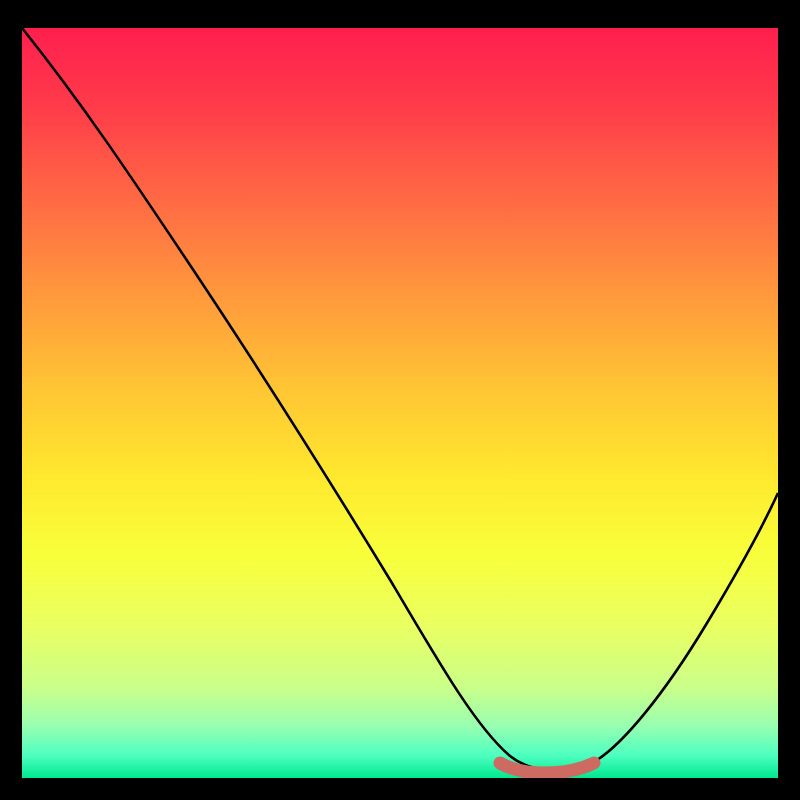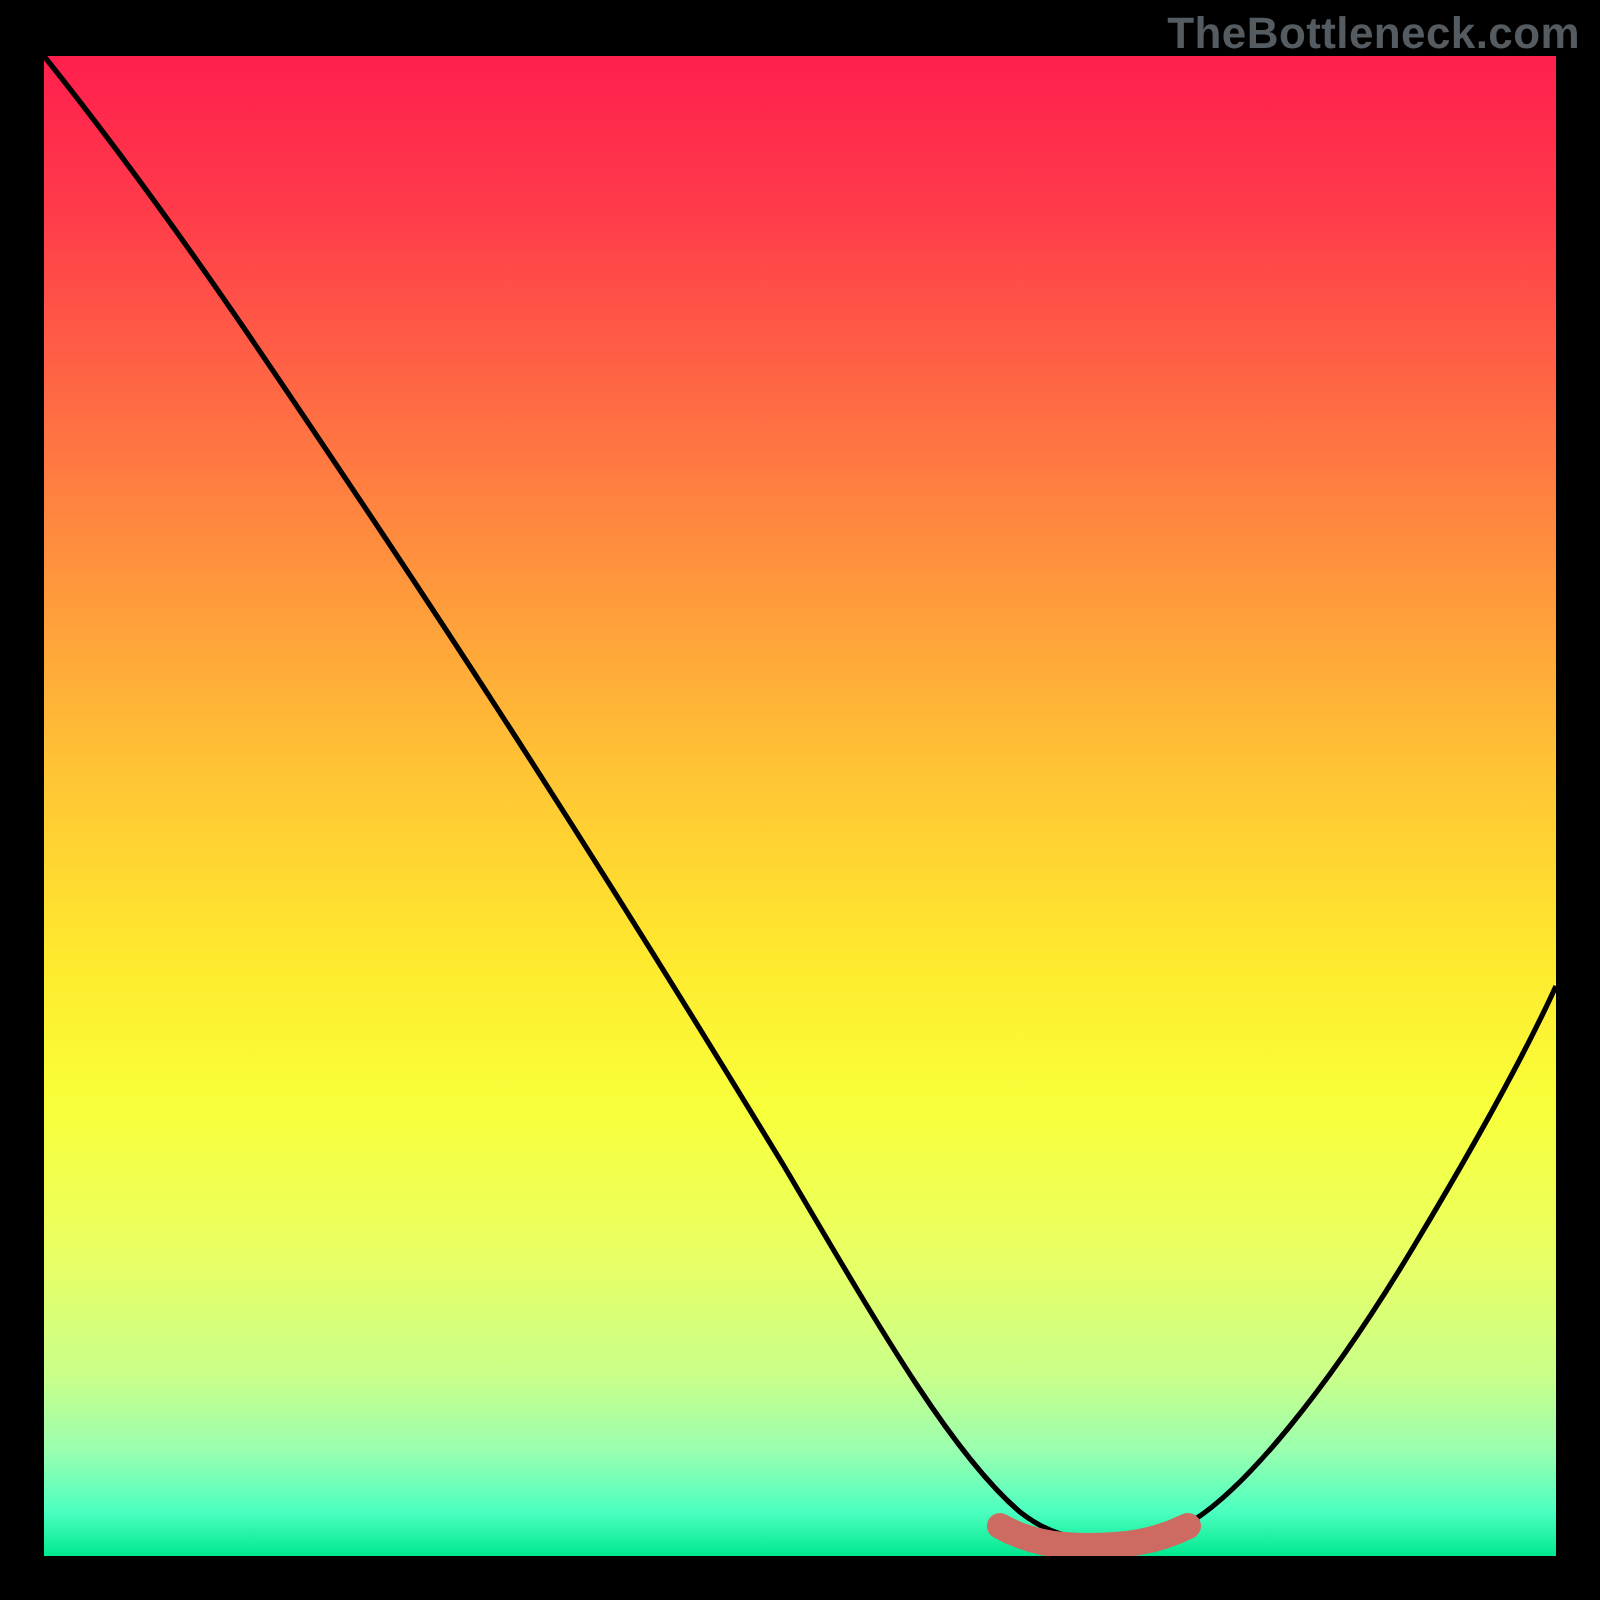--- a/index.html
+++ b/index.html
@@ -60,21 +60,20 @@
     inset: 0;
     width: 100%;
     height: 100%;
     z-index: 2;
   }
 </style>
 </head>
 <body>
 
 <div class="frame">
-  <div class="watermark">TheBottleneck.com</div>
 
   <div class="plot-area">
     <div class="gradient-bg"></div>
 
     <svg class="curve" viewBox="0 0 756 750" preserveAspectRatio="none">
       <path d="M 0 0
                C 60 75, 110 150, 170 240
                C 230 330, 300 440, 370 555
                C 420 640, 455 700, 488 728
                C 502 739, 515 742, 530 742

